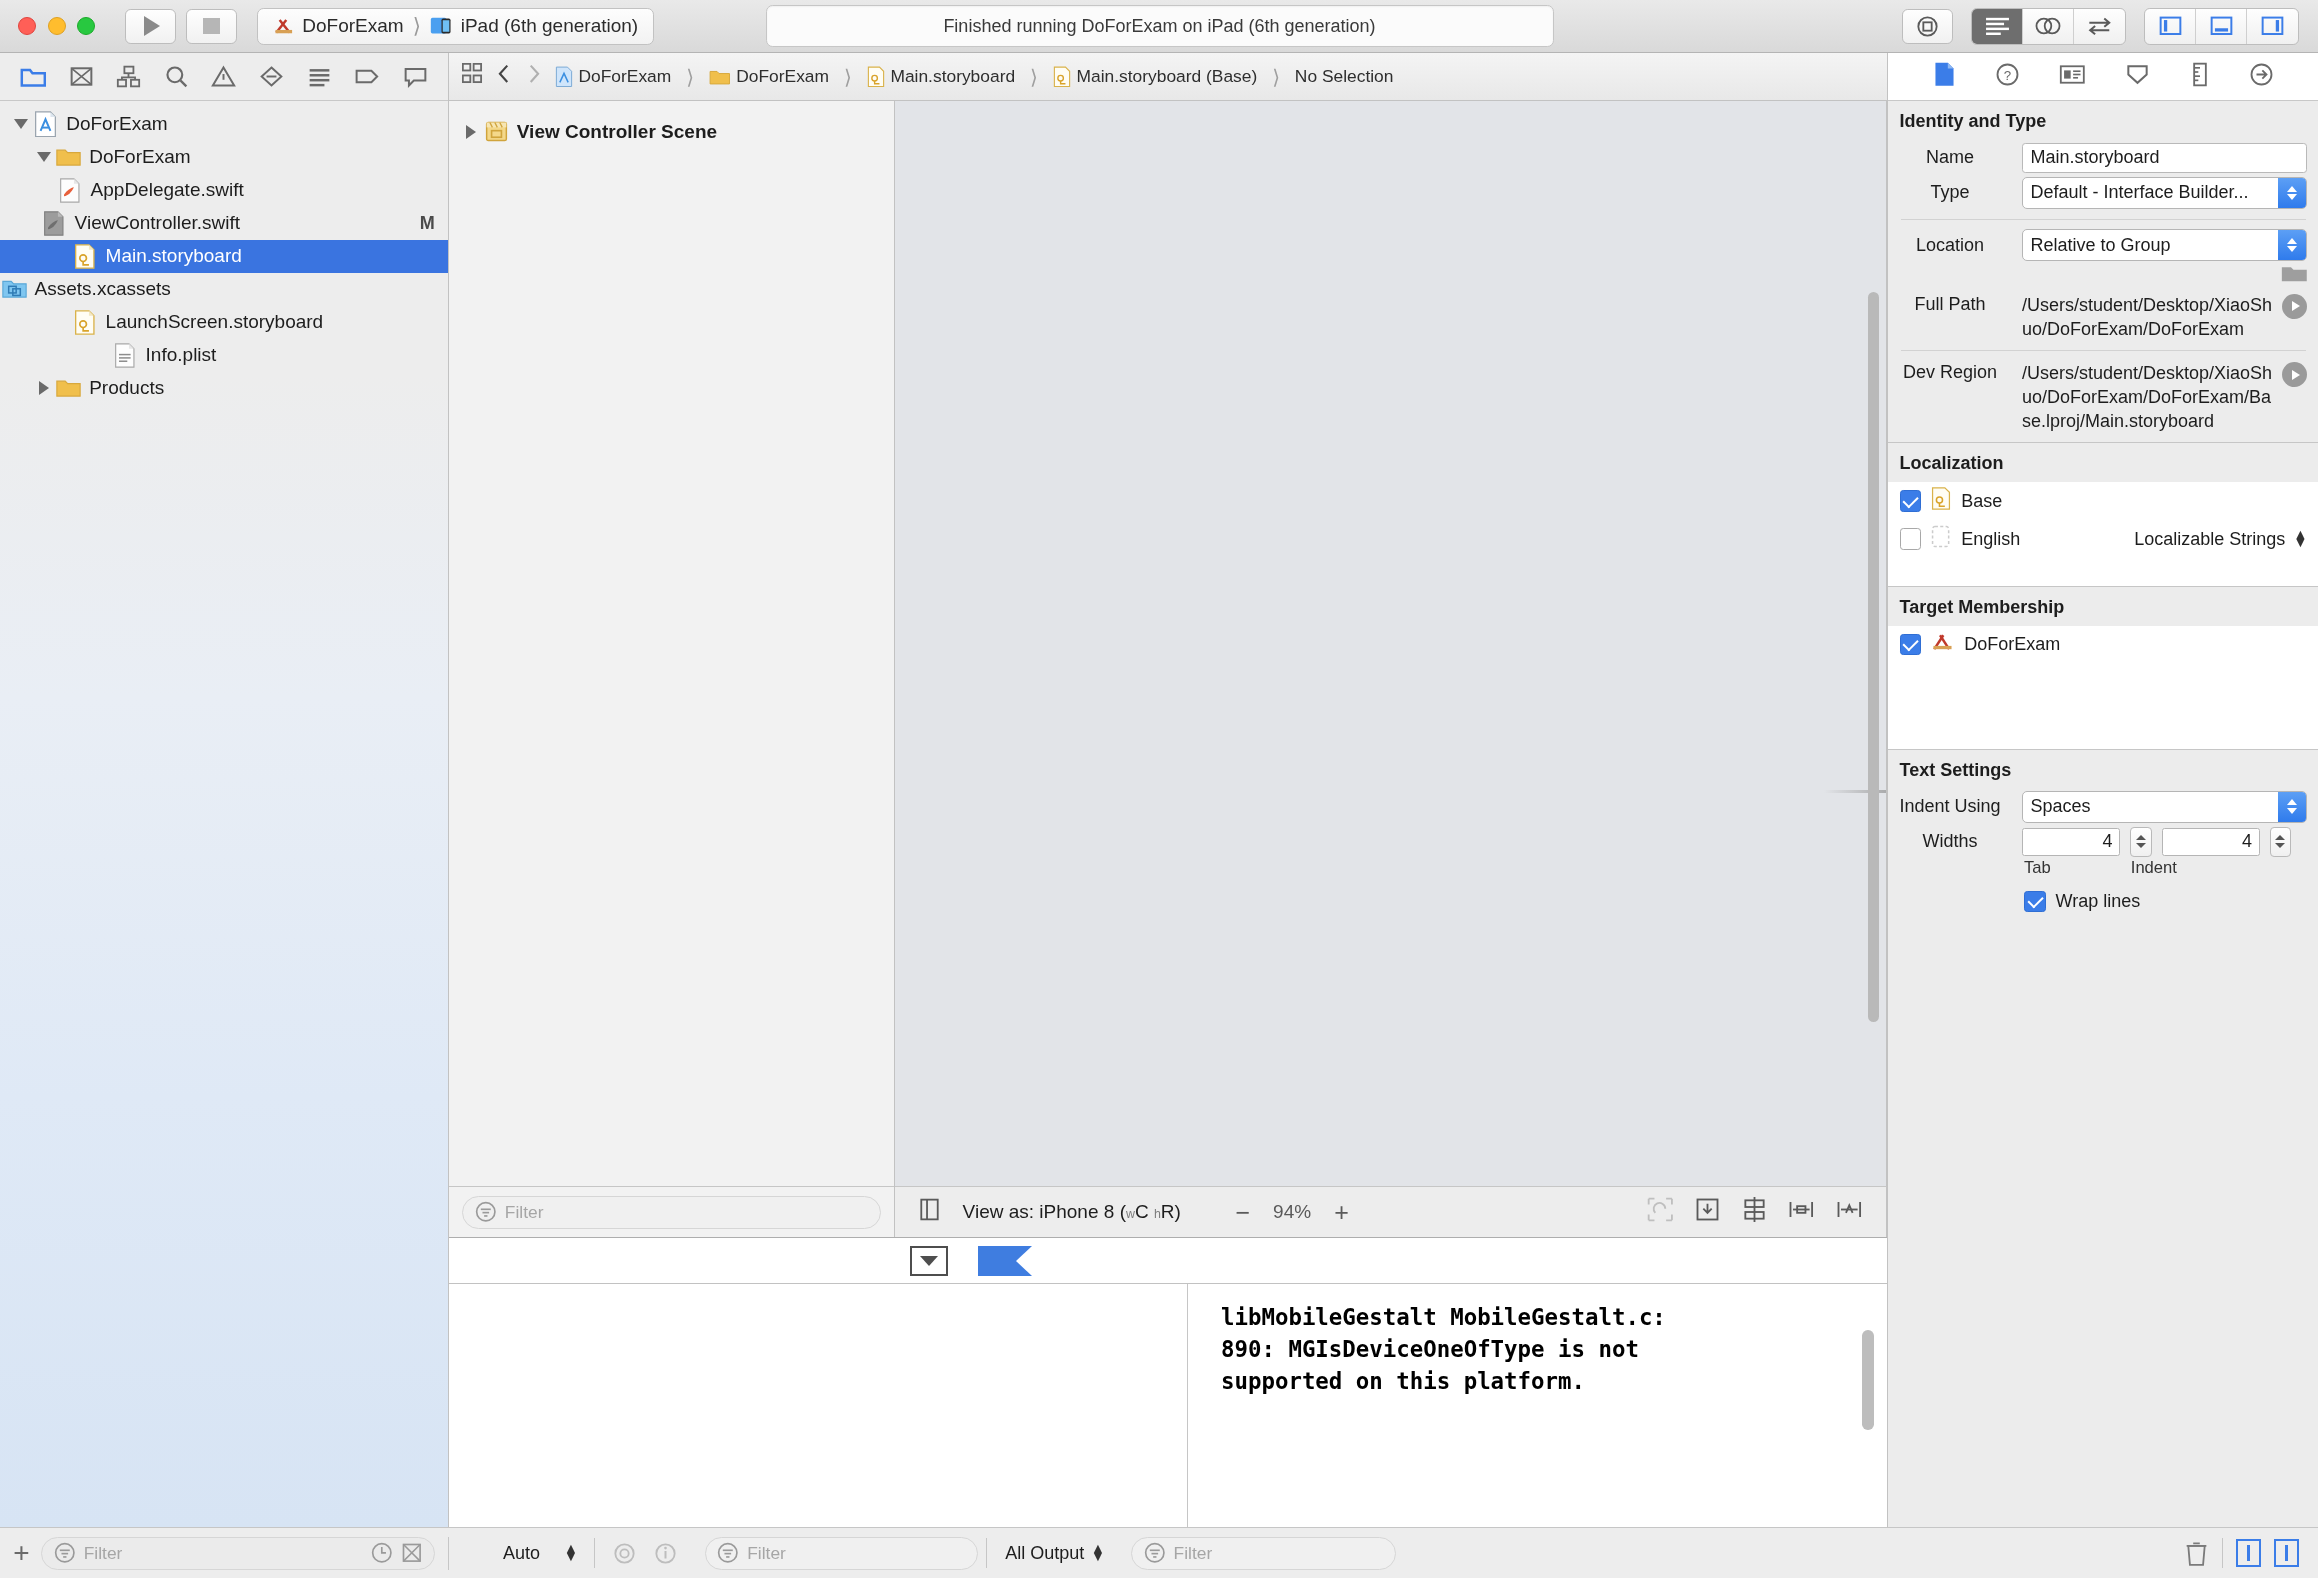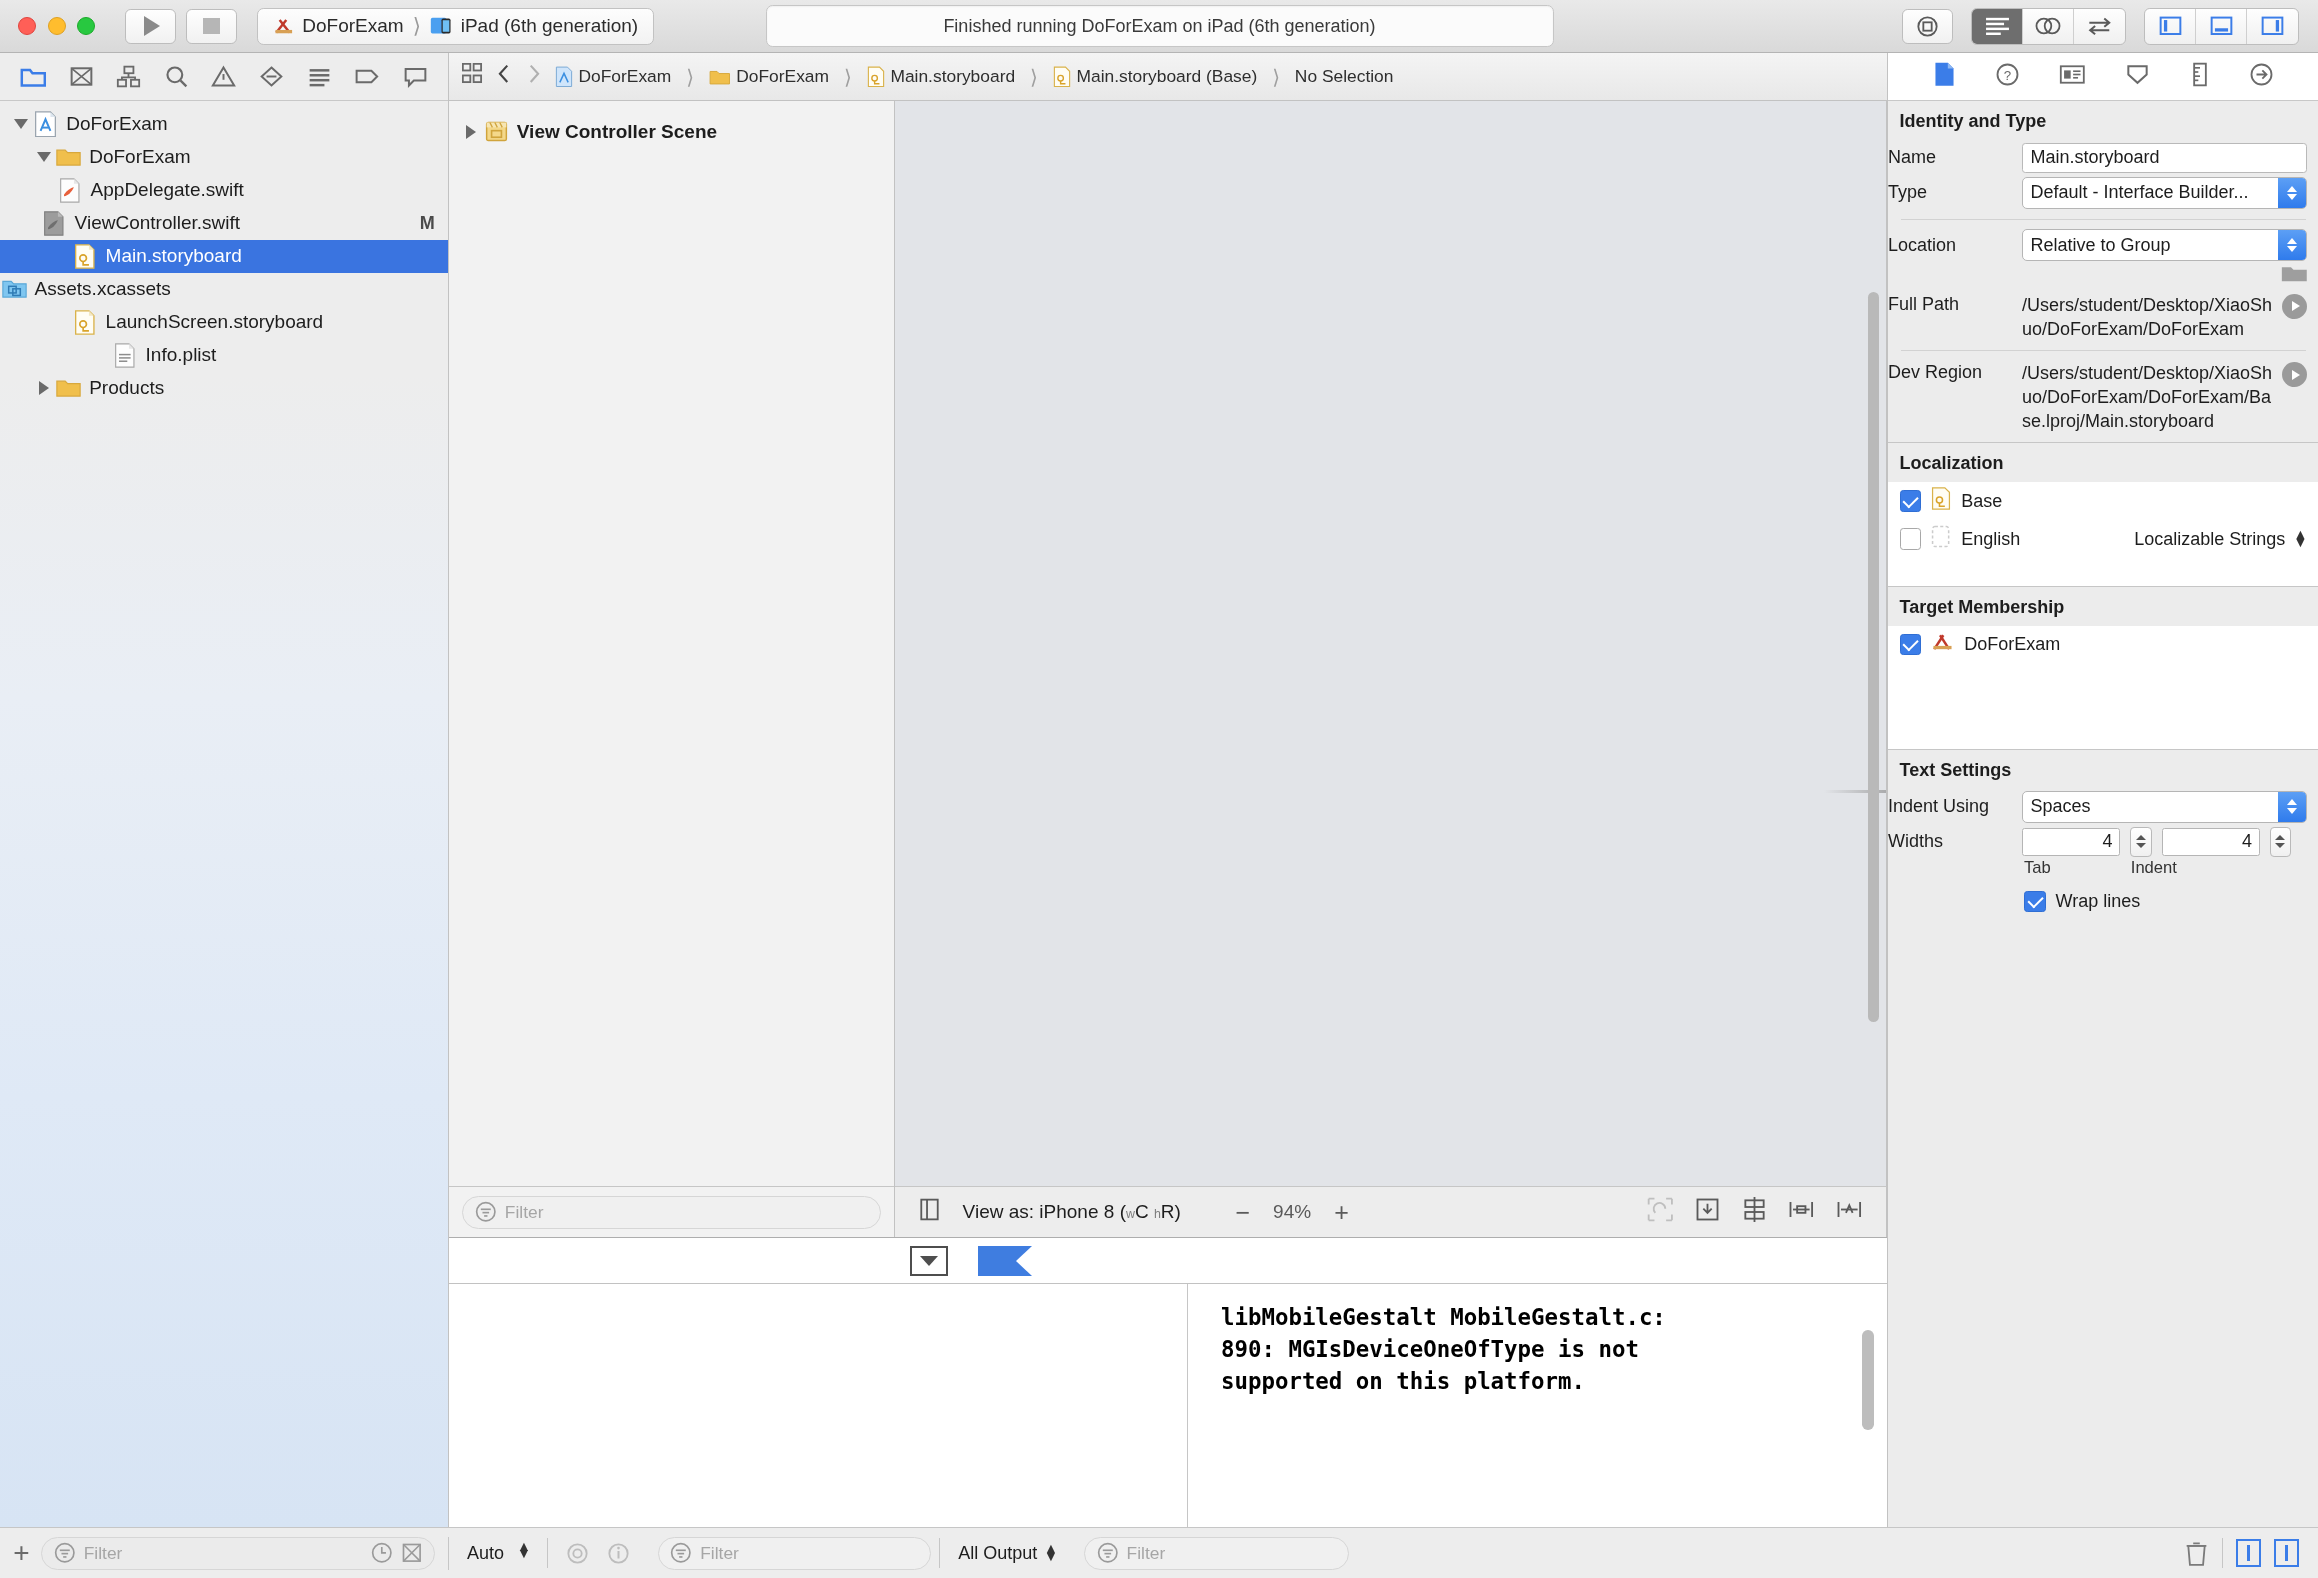--- a/index.html
+++ b/index.html
@@ -125,21 +125,21 @@
   .bb-filter-b { width:282px; }
   .bb-right { margin-left:auto; display:flex; align-items:center; gap:13.3px; padding-right:20px;}
   .bluebox { width:25px; height:28px; border:2.5px solid #3b7de8; display:flex;align-items:center;justify-content:center;}
   .bluebox span{display:block;width:3.3px;height:16.6px;background:#3b7de8;}
   .vsep { width:0.8px; height:30px; background:#c6c6c6; }
 
   .insp { width:432px; flex:0 0 432px; background:#ececec; border-left:0.8px solid #c2c2c2; display:flex; flex-direction:column; }
   .insptabs { height:48px; flex:0 0 48px; display:flex; align-items:center; justify-content:space-around; padding:0 25px; background:#fff; border-bottom:0.8px solid #c8c8c8;}
   .sect-hdr { font-weight:bold; font-size:18px; padding:10px 0 8.3px 11.6px; background:#ececec;}
   .frow { display:flex; align-items:center; min-height:35px; padding:0 11.6px 0 0; gap:10px; }
-  .flabel { width:124px; flex:0 0 124px; text-align:left; font-size:18px; color:#1d1d1d;}
+  .flabel { width:124px; flex:0 0 124px; text-align:center; font-size:18px; color:#1d1d1d;}
   .ftext { flex:1 1 auto; height:30px; background:#fff; border:0.8px solid #b9b9b9; border-radius:3.3px; display:flex; align-items:center; padding:0 7.5px; font-size:18px;}
   .fselect { flex:1 1 auto; height:32px; background:#fff; border:0.8px solid #b5b5b5; border-radius:5px; display:flex; align-items:center; padding:0 7.5px; font-size:18px; position:relative;}
   .stepper-blue { position:absolute; right:0; top:0; bottom:0; width:28px; background:linear-gradient(#5c9ff5,#2f7bec); border-radius:0 4.1px 4.1px 0; display:flex;flex-direction:column;align-items:center;justify-content:center; gap:2.5px;}
   .chev-up{width:0;height:0;border-left:5.8px solid transparent;border-right:5.8px solid transparent;border-bottom:6.6px solid #fff;}
   .chev-dn{width:0;height:0;border-left:5.8px solid transparent;border-right:5.8px solid transparent;border-top:6.6px solid #fff;}
   .fval { flex:1 1 auto; font-size:18px; line-height:1.32; word-break:break-all; }
   .divider { height:0.8px; background:#d2d2d2; margin:8.3px 13.3px; }
   .sect-body { background:#ececec; padding-bottom:8.3px;}
   .sect-white { background:#fff; }
   .cbrow { display:flex; align-items:center; gap:10px; padding:5px 11.6px; font-size:18px;}
@@ -828,21 +828,21 @@
             </svg>
           <svg width="21.6" height="21.6" viewBox="0 0 26 26">
               <rect x="3" y="3" width="20" height="20" fill="none" stroke="#9a9a9a" stroke-width="2"></rect>
               <path d="M3 3 L23 23 M23 3 L3 23" stroke="#9a9a9a" stroke-width="1.8"></path>
             </svg>
         </span>
       </div>
     </div>
 
     <div class="bb-mid">
-      <span style="display:flex;gap:13px;">
+      <span style="display:flex;align-items:center;gap:24px;margin-left:36px;">
         <span>Auto</span>
         <span class="sortglyph">
             <span>▲</span>
             <span>▼</span>
           </span>
       </span>
       <span class="vsep"></span>
       <svg width="25" height="25" viewBox="0 0 30 30">
           <circle cx="15" cy="15" r="11" fill="none" stroke="#bdbdbd" stroke-width="2.2"></circle>
           <circle cx="15" cy="15" r="5" fill="none" stroke="#bdbdbd" stroke-width="2.2"></circle>

